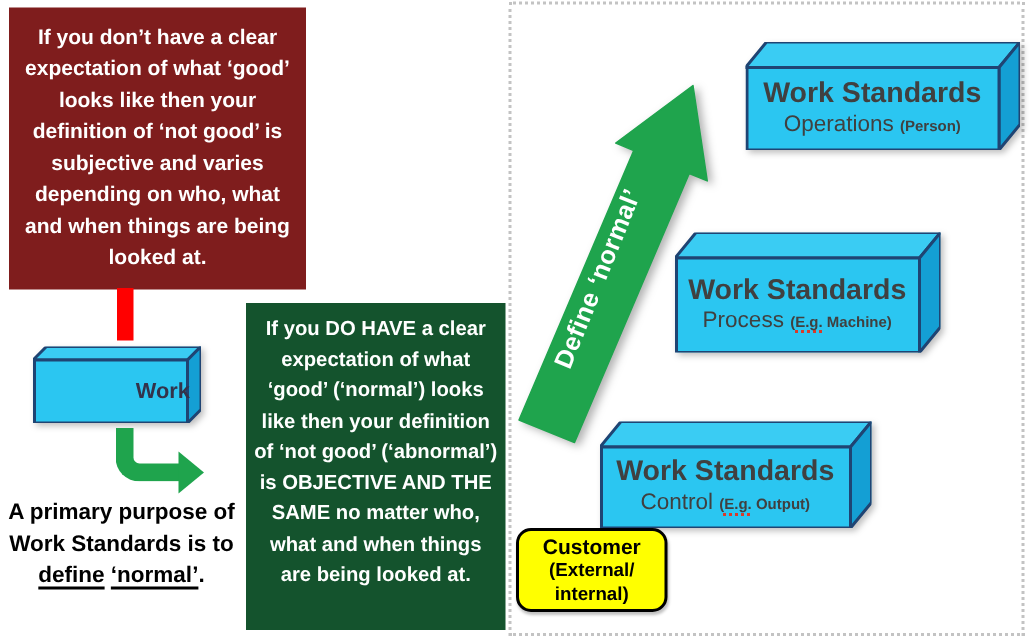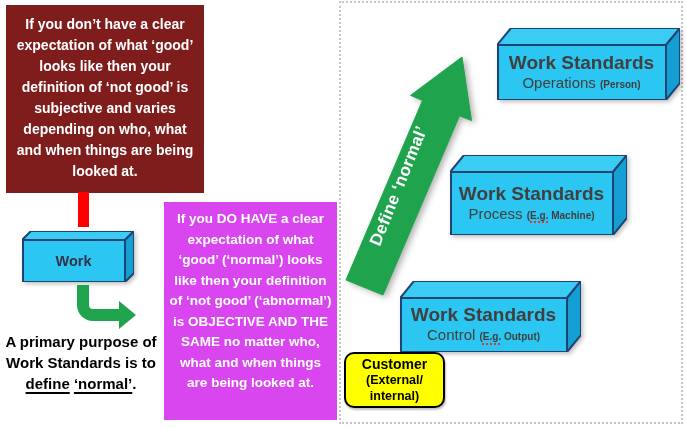--- a/index.html
+++ b/index.html
@@ -14,40 +14,40 @@
   }
   
   .red-note{
     position:absolute;left:6px;top:5px;width:198px;height:188px;
     background:#7f1d1d;color:#ffffff;font-weight:bold;font-size:14px;line-height:21px;
     text-align:center;box-sizing:border-box;padding:9px 5px;
   }
   .red-connector{position:absolute;left:78px;top:192px;width:11px;height:35px;background:#ff0000;}
   .green-note{
     position:absolute;left:164px;top:202px;width:173px;height:218px;
-    background:#d946ef;color:#ffffff;font-weight:bold;font-size:13.5px;line-height:20.5px;
+    background:#14532d;color:#ffffff;font-weight:bold;font-size:13.5px;line-height:20.5px;
     text-align:center;box-sizing:border-box;padding:7px 4px;
   }
   .caption{
     position:absolute;left:2px;top:331px;width:158px;
     color:#000;font-weight:bold;font-size:15px;line-height:21px;text-align:center;
   }
   .u{text-decoration:underline;text-decoration-thickness:2px;text-underline-offset:3px;}
   
   .cube{position:absolute;filter:drop-shadow(2px 2px 2px rgba(0,0,0,.25));}
   .cube svg{display:block;}
   .cube-text{
     position:absolute;display:flex;flex-direction:column;align-items:center;justify-content:center;
     text-align:left;color:#404040;
   }
   .cube-title{font-weight:bold;font-size:19px;line-height:22px;color:#404040;white-space:nowrap;}
   .cube-sub{font-size:15px;line-height:18px;color:#404040;white-space:nowrap;}
   .cube-sub .paren{font-size:10px;font-weight:bold;}
   .eg{text-decoration:underline dotted #d83b2a 2px;text-underline-offset:3px;}
-  .cube-small-text{font-weight:bold;font-size:14.5px;line-height:18px;color:#33334a;}
+  .cube-small-text{font-weight:bold;font-size:14.5px;line-height:18px;color:#33334a;margin-left:35px;}
   .cube-small-text span{display:block;}
   
   .elbow{
     position:absolute;left:77px;top:285px;width:44px;height:36px;
     border-left:12px solid #1fa44d;border-bottom:12px solid #1fa44d;
     border-bottom-left-radius:16px;box-sizing:border-box;
   }
   .elbow-head{
     position:absolute;left:119px;top:301px;width:0;height:0;
     border-top:14px solid transparent;border-bottom:14px solid transparent;

